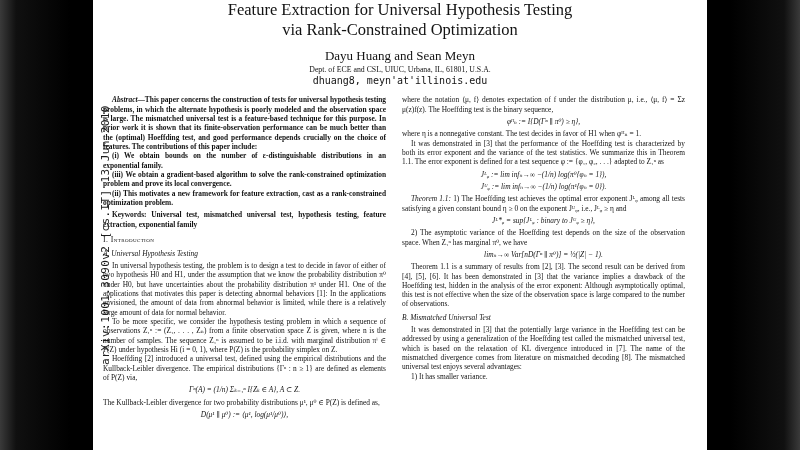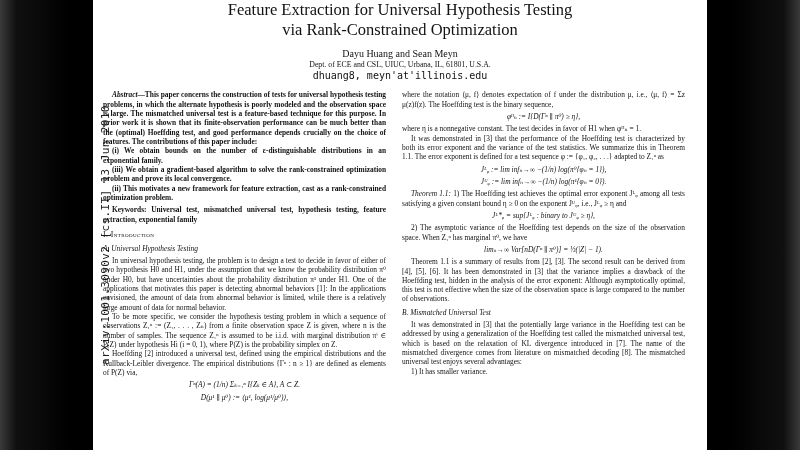--- a/index.html
+++ b/index.html
@@ -14,21 +14,21 @@
     background:#ffffff; color:#121212; overflow:hidden;
   }
   .arxiv-stamp {
     position:absolute; top:233px; left:-112px; width:250px; height:14px;
     text-align:center; transform:rotate(-90deg);
     font-family:"DejaVu Sans Mono",monospace; font-size:11px; color:#1c1c1c;
     letter-spacing:0.4px; white-space:nowrap;
   }
   .header { text-align:center; }
   .title { font-size:16.5px; line-height:1.22; font-weight:normal; margin:0; }
-  .authors { margin-top:8px; font-size:10px; }
+  .authors { margin-top:8px; font-size:13px; }
   .affil { font-size:7.8px; margin-top:1px; }
   .email { font-family:"DejaVu Sans Mono",monospace; font-size:10px; margin-top:1px; }
   .columns { display:flex; gap:16px; padding:9px 22px 0 10px; }
   .col { flex:1; min-width:0; font-size:7.4px; line-height:1.26; text-align:justify; }
   .para { margin:0; text-indent:9px; }
   .noindent { text-indent:0; }
   .abstract { font-weight:bold; margin:0; text-indent:9px; }
   .abstract-label { font-style:italic; }
   .contrib { font-weight:bold; margin:0; text-indent:9px; }
   .keywords { font-weight:bold; margin:3px 0 0 0; text-indent:9px; }
@@ -69,20 +69,21 @@
         <p class="contrib">(ii) This motivates a new framework for feature extraction, cast as a rank-constrained optimization problem.</p>
         <p class="keywords">Keywords: Universal test, mismatched universal test, hypothesis testing, feature extraction, exponential family</p>
 
         <p class="section-heading">I. Introduction</p>
         <p class="subsection-heading">A. Universal Hypothesis Testing</p>
 
         <p class="para">In universal hypothesis testing, the problem is to design a test to decide in favor of either of two hypothesis H0 and H1, under the assumption that we know the probability distribution π⁰ under H0, but have uncertainties about the probability distribution π¹ under H1. One of the applications that motivates this paper is detecting abnormal behaviors [1]: In the applications envisioned, the amount of data from abnormal behavior is limited, while there is a relatively large amount of data for normal behavior.</p>
         <p class="para">To be more specific, we consider the hypothesis testing problem in which a sequence of observations Z₁ⁿ := (Z₁, . . . , Zₙ) from a finite observation space Z is given, where n is the number of samples. The sequence Z₁ⁿ is assumed to be i.i.d. with marginal distribution πⁱ ∈ P(Z) under hypothesis Hi (i = 0, 1), where P(Z) is the probability simplex on Z.</p>
         <p class="para">Hoeffding [2] introduced a universal test, defined using the empirical distributions and the Kullback-Leibler divergence. The empirical distributions {Γⁿ : n ≥ 1} are defined as elements of P(Z) via,</p>
         <div class="formula">Γⁿ(A) = (1/n) Σₖ₌₁ⁿ I{Zₖ ∈ A},      A ⊂ Z.</div>
+        <p class="para noindent">The Kullback-Leibler divergence for two probability distributions μ¹, μ⁰ ∈ P(Z) is defined as,</p>
         <div class="formula">D(μ¹ ∥ μ⁰) := ⟨μ¹, log(μ¹/μ⁰)⟩,</div>
       </div>
 
       <div class="col">
         <p class="para noindent">where the notation ⟨μ, f⟩ denotes expectation of f under the distribution μ, i.e., ⟨μ, f⟩ = Σᴢ μ(z)f(z). The Hoeffding test is the binary sequence,</p>
         <div class="formula">φᴴₙ := I{D(Γⁿ ∥ π⁰) ≥ η},</div>
         <p class="para noindent">where η is a nonnegative constant. The test decides in favor of H1 when φᴴₙ = 1.</p>
         <p class="para">It was demonstrated in [3] that the performance of the Hoeffding test is characterized by both its error exponent and the variance of the test statistics. We summarize this in Theorem 1.1. The error exponent is defined for a test sequence φ := {φ₁, φ₂, . . .} adapted to Z₁ⁿ as</p>
         <div class="formula">Jᴸᵩ := lim infₙ→∞ −(1/n) log(π⁰{φₙ = 1}),</div>
         <div class="formula">Jᵁᵩ := lim infₙ→∞ −(1/n) log(π¹{φₙ = 0}).</div>

